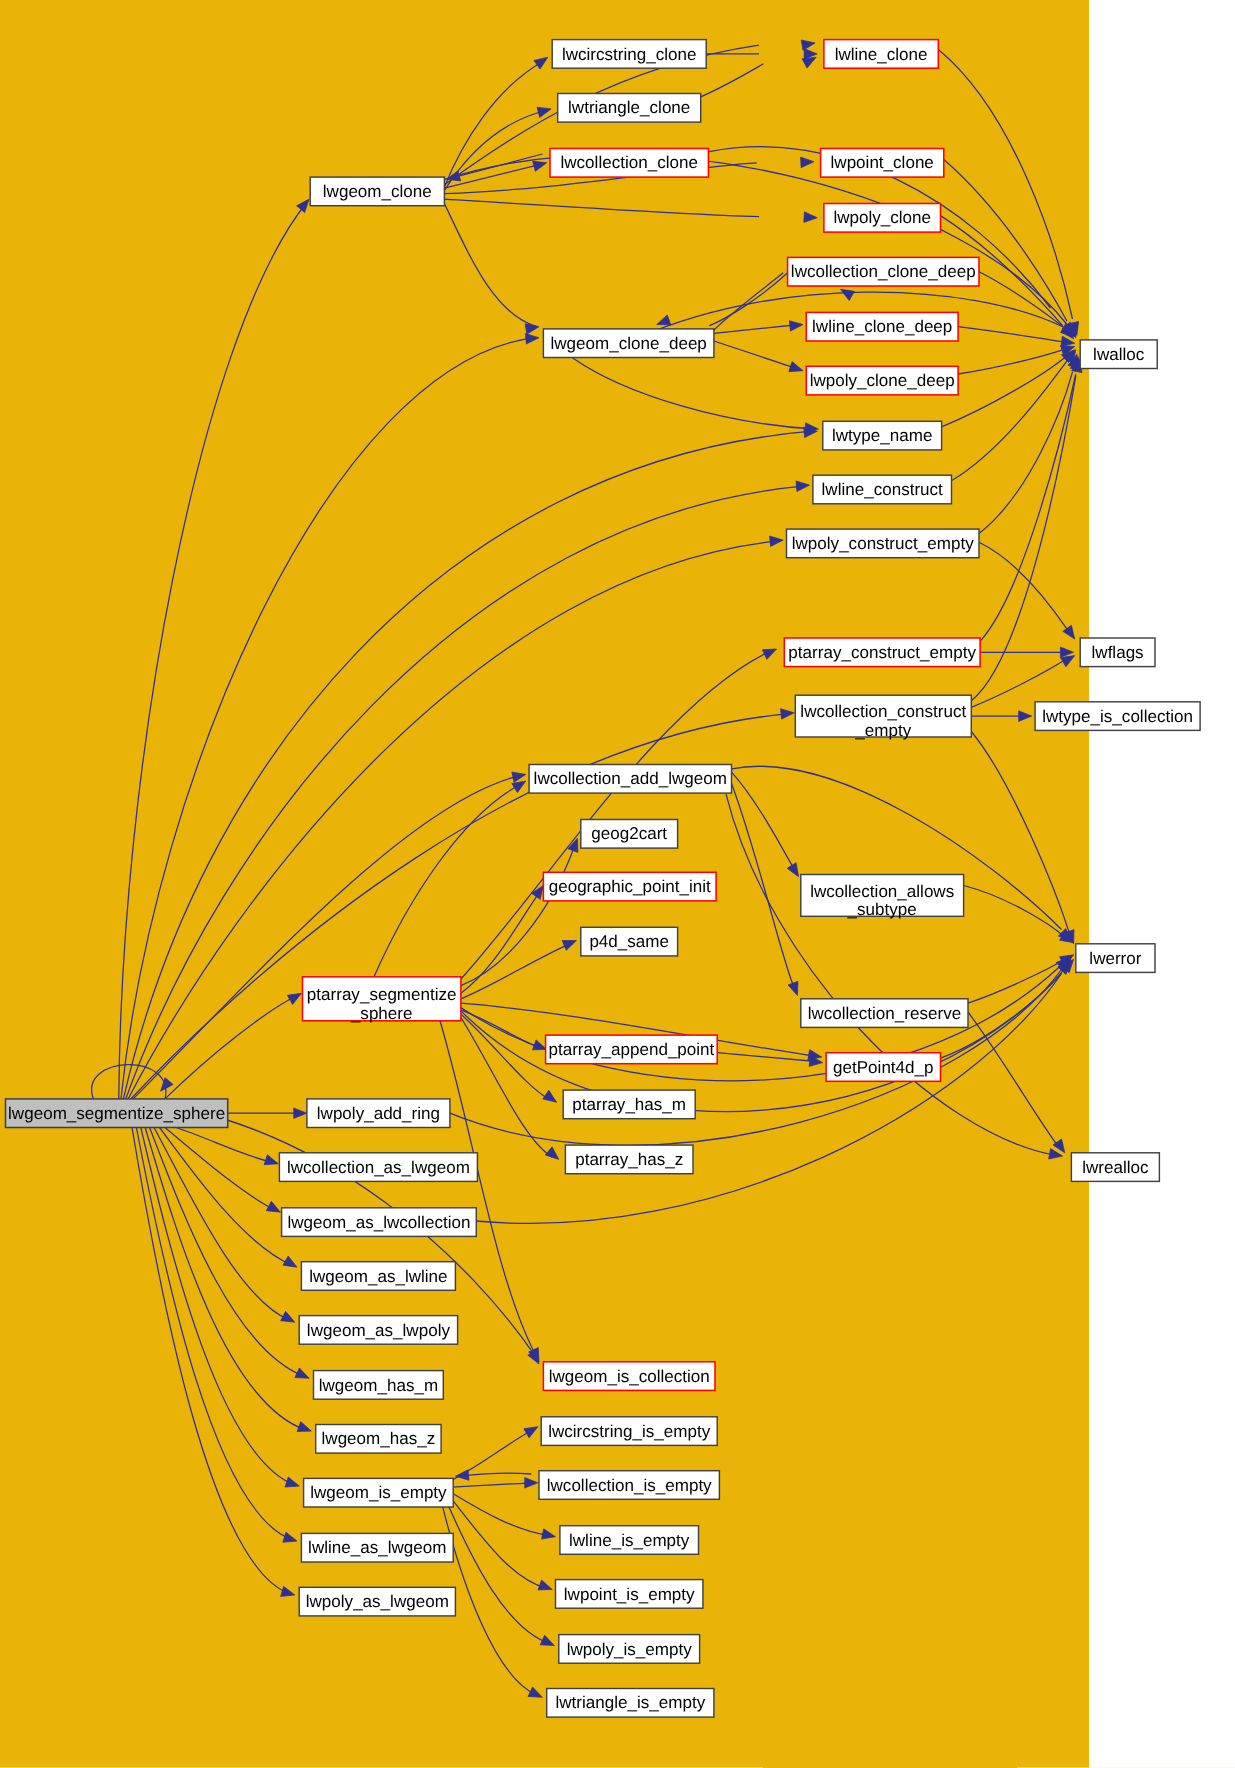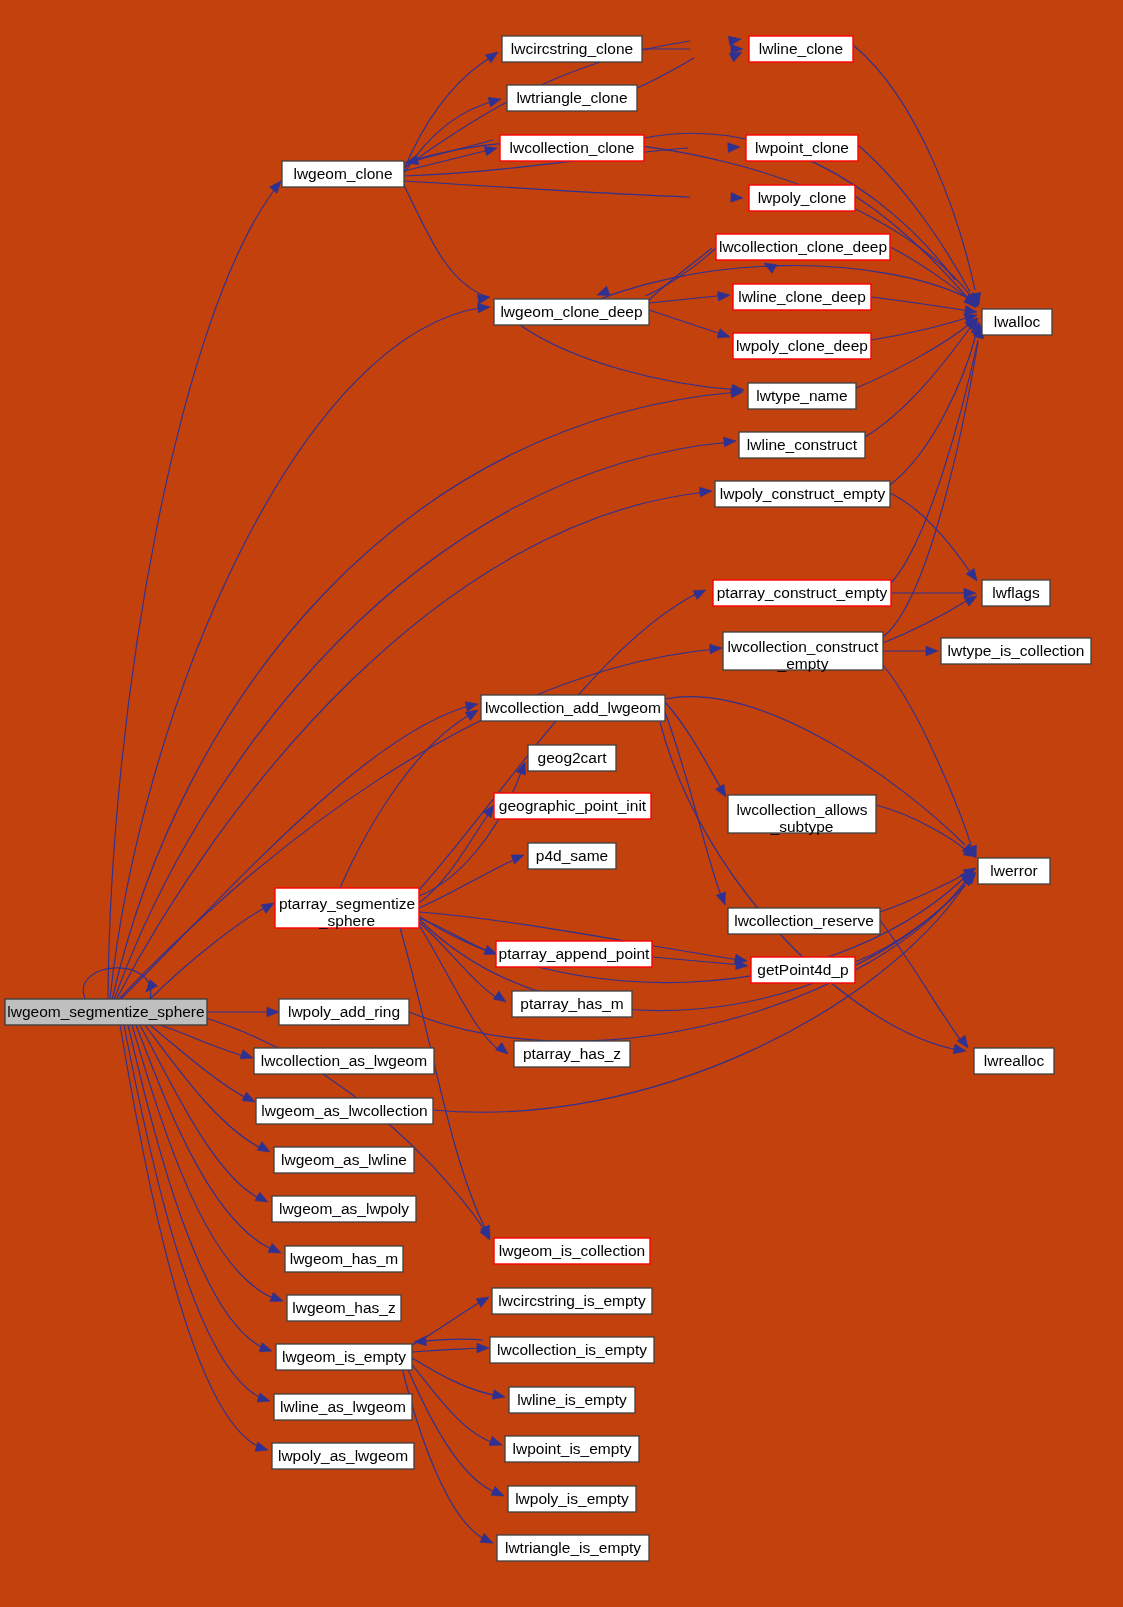--- a/index.html
+++ b/index.html
@@ -2,23 +2,23 @@
 <html><head>
 <meta charset="utf-8">
 <style>
   html, body {
     margin: 0;
     padding: 0;
     background: #ffffff;
   }
   #canvas {
     position: relative;
-    width: 1123px;
+    width: 990px;
     height: 1607px;
-    background: #c2410c;
+    background: #eab308;
     font-family: "Liberation Sans", sans-serif;
   }
   svg#graph {
     position: absolute;
     top: 0; left: 0;
     width: 1123px;
     height: 1607px;
     overflow: visible;
   }
   .edge {

